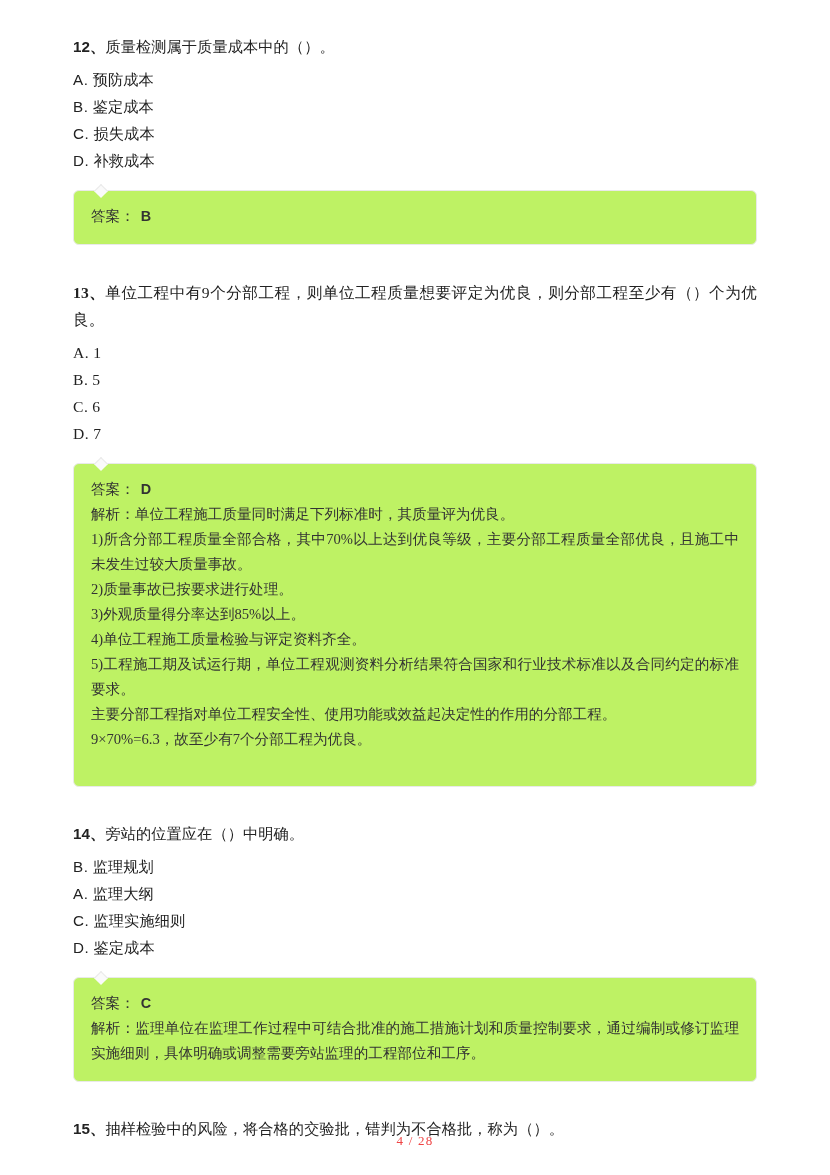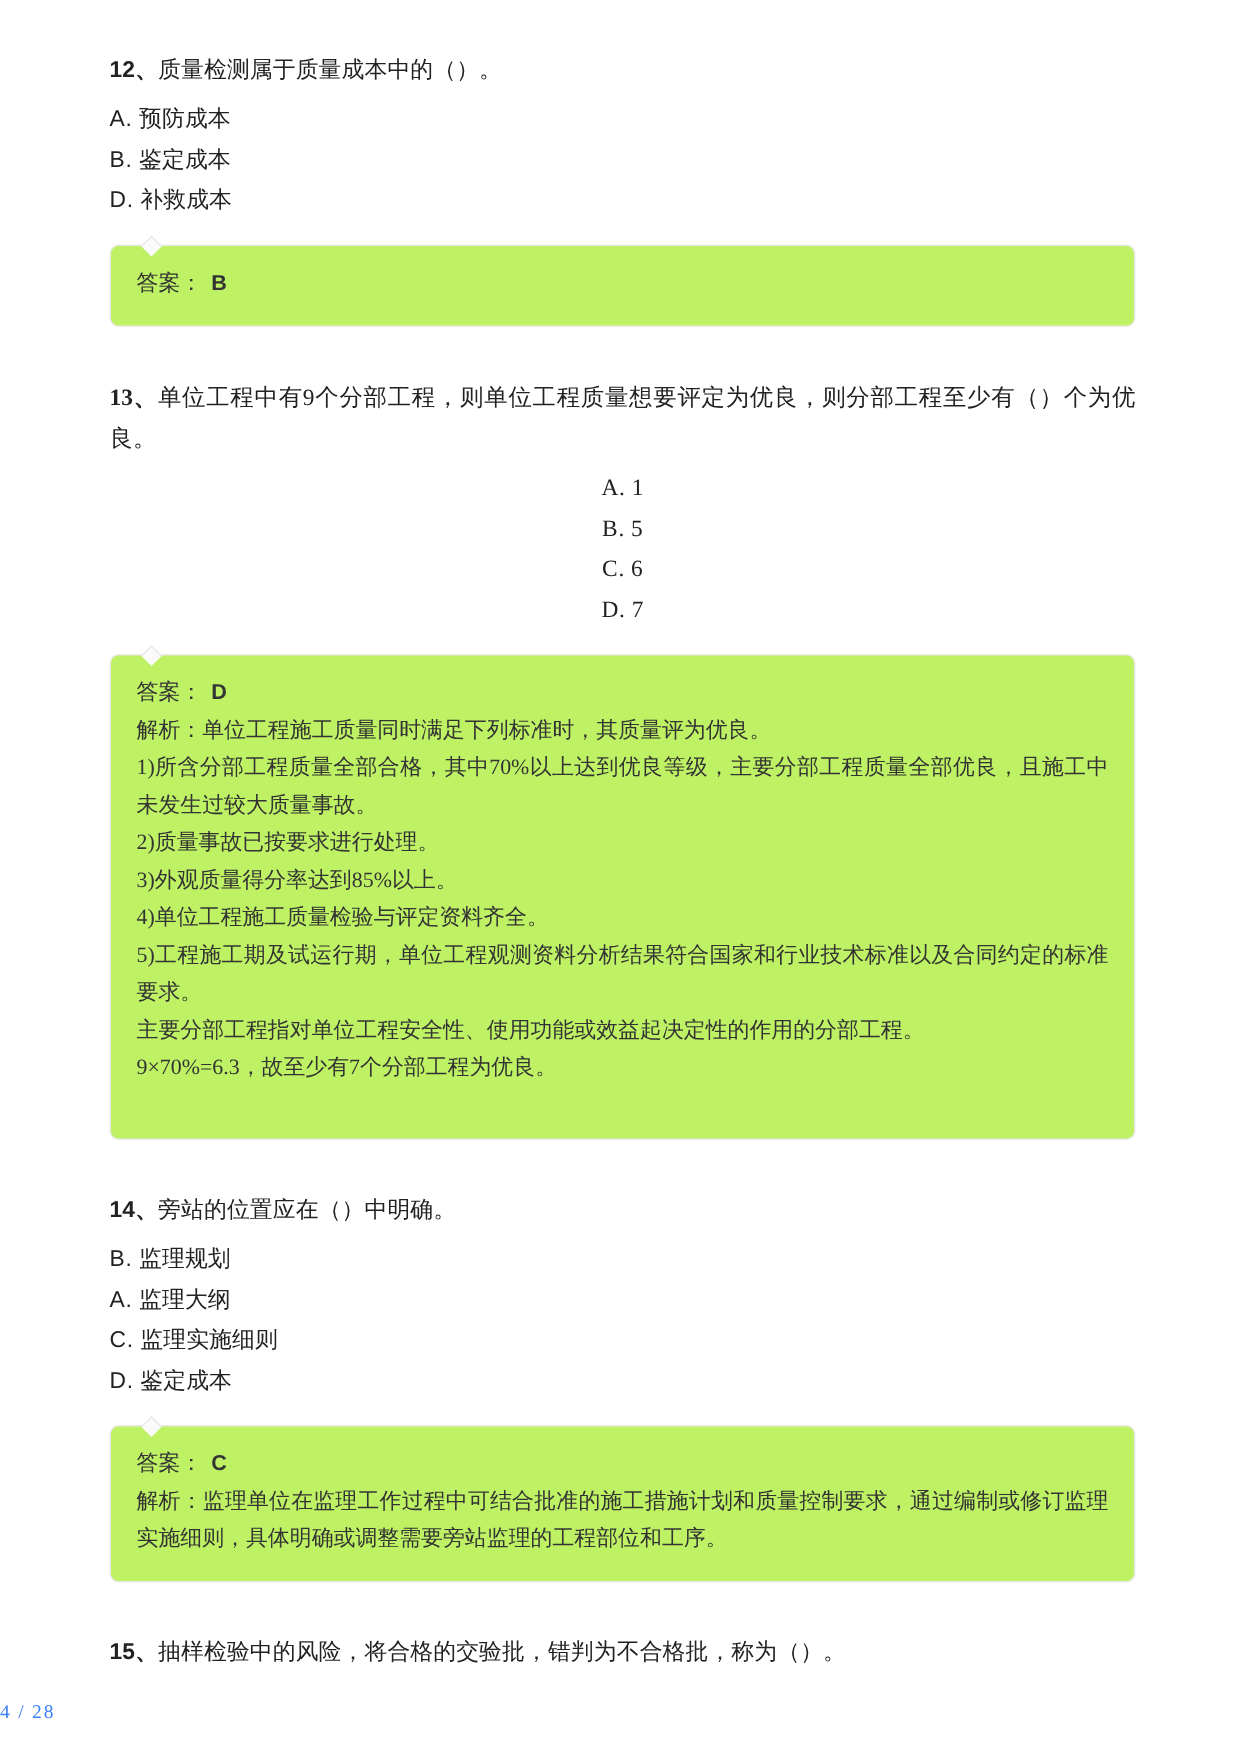--- a/index.html
+++ b/index.html
@@ -45,21 +45,21 @@
     margin: 0;
     letter-spacing: 0.1px;
   }
   .q-option .opt-key { letter-spacing: 0.5px; }
 
   
   .serif, .serif .q-stem, .serif .q-option {
     font-family: "Liberation Serif", "DejaVu Serif", serif;
   }
   .serif .q-stem { font-size: 15.6px; line-height: 27px; }
-  .serif .q-option { font-size: 15.6px; line-height: 27px; text-align: center; }
+  .serif .q-option { font-size: 15.6px; line-height: 27px; }
 
   
   .answer-box {
     position: relative;
     border: 1px solid #e9e9e9;
     border-radius: 6px;
     background: #bef264;
     box-sizing: border-box;
     padding: 13px 17px 15px 17px;
     margin-top: 16px;
@@ -100,38 +100,40 @@
     text-justify: inter-ideograph;
   }
   .box-tall { padding-bottom: 34px; }
 
   
   .page-footer {
     position: absolute;
     left: 0;
     bottom: 26px;
     width: 830px;
+    text-align: center;
     font-family: "Liberation Serif", "DejaVu Serif", serif;
     font-size: 13px;
-    color: #3b82f6;
+    color: #ef4444;
     letter-spacing: 1.2px;
   }
 
   .spacer-15 { margin-top: 12px; }
 </style>
 </head>
 <body>
 
 <div class="page">
 
   <div class="question-block">
     <p class="q-stem"><span class="q-num">12、</span><span>质量检测属于质量成本中的（）。</span></p>
 
     <p class="q-option"><span class="opt-key">A.</span> <span>预防成本</span></p>
     <p class="q-option"><span class="opt-key">B.</span> <span>鉴定成本</span></p>
+    <p class="q-option"><span class="opt-key">C.</span> <span>损失成本</span></p>
     <p class="q-option"><span class="opt-key">D.</span> <span>补救成本</span></p>
 
     <div class="answer-box">
       <p class="ans-line"><span>答案：</span><span class="ans-key">B</span></p>
     </div>
   </div>
 
   <div class="question-block serif">
     <p class="q-stem"><span class="q-num">13、</span><span>单位工程中有9个分部工程，则单位工程质量想要评定为优良，则分部工程至少有（）个为优良。</span></p>
 

